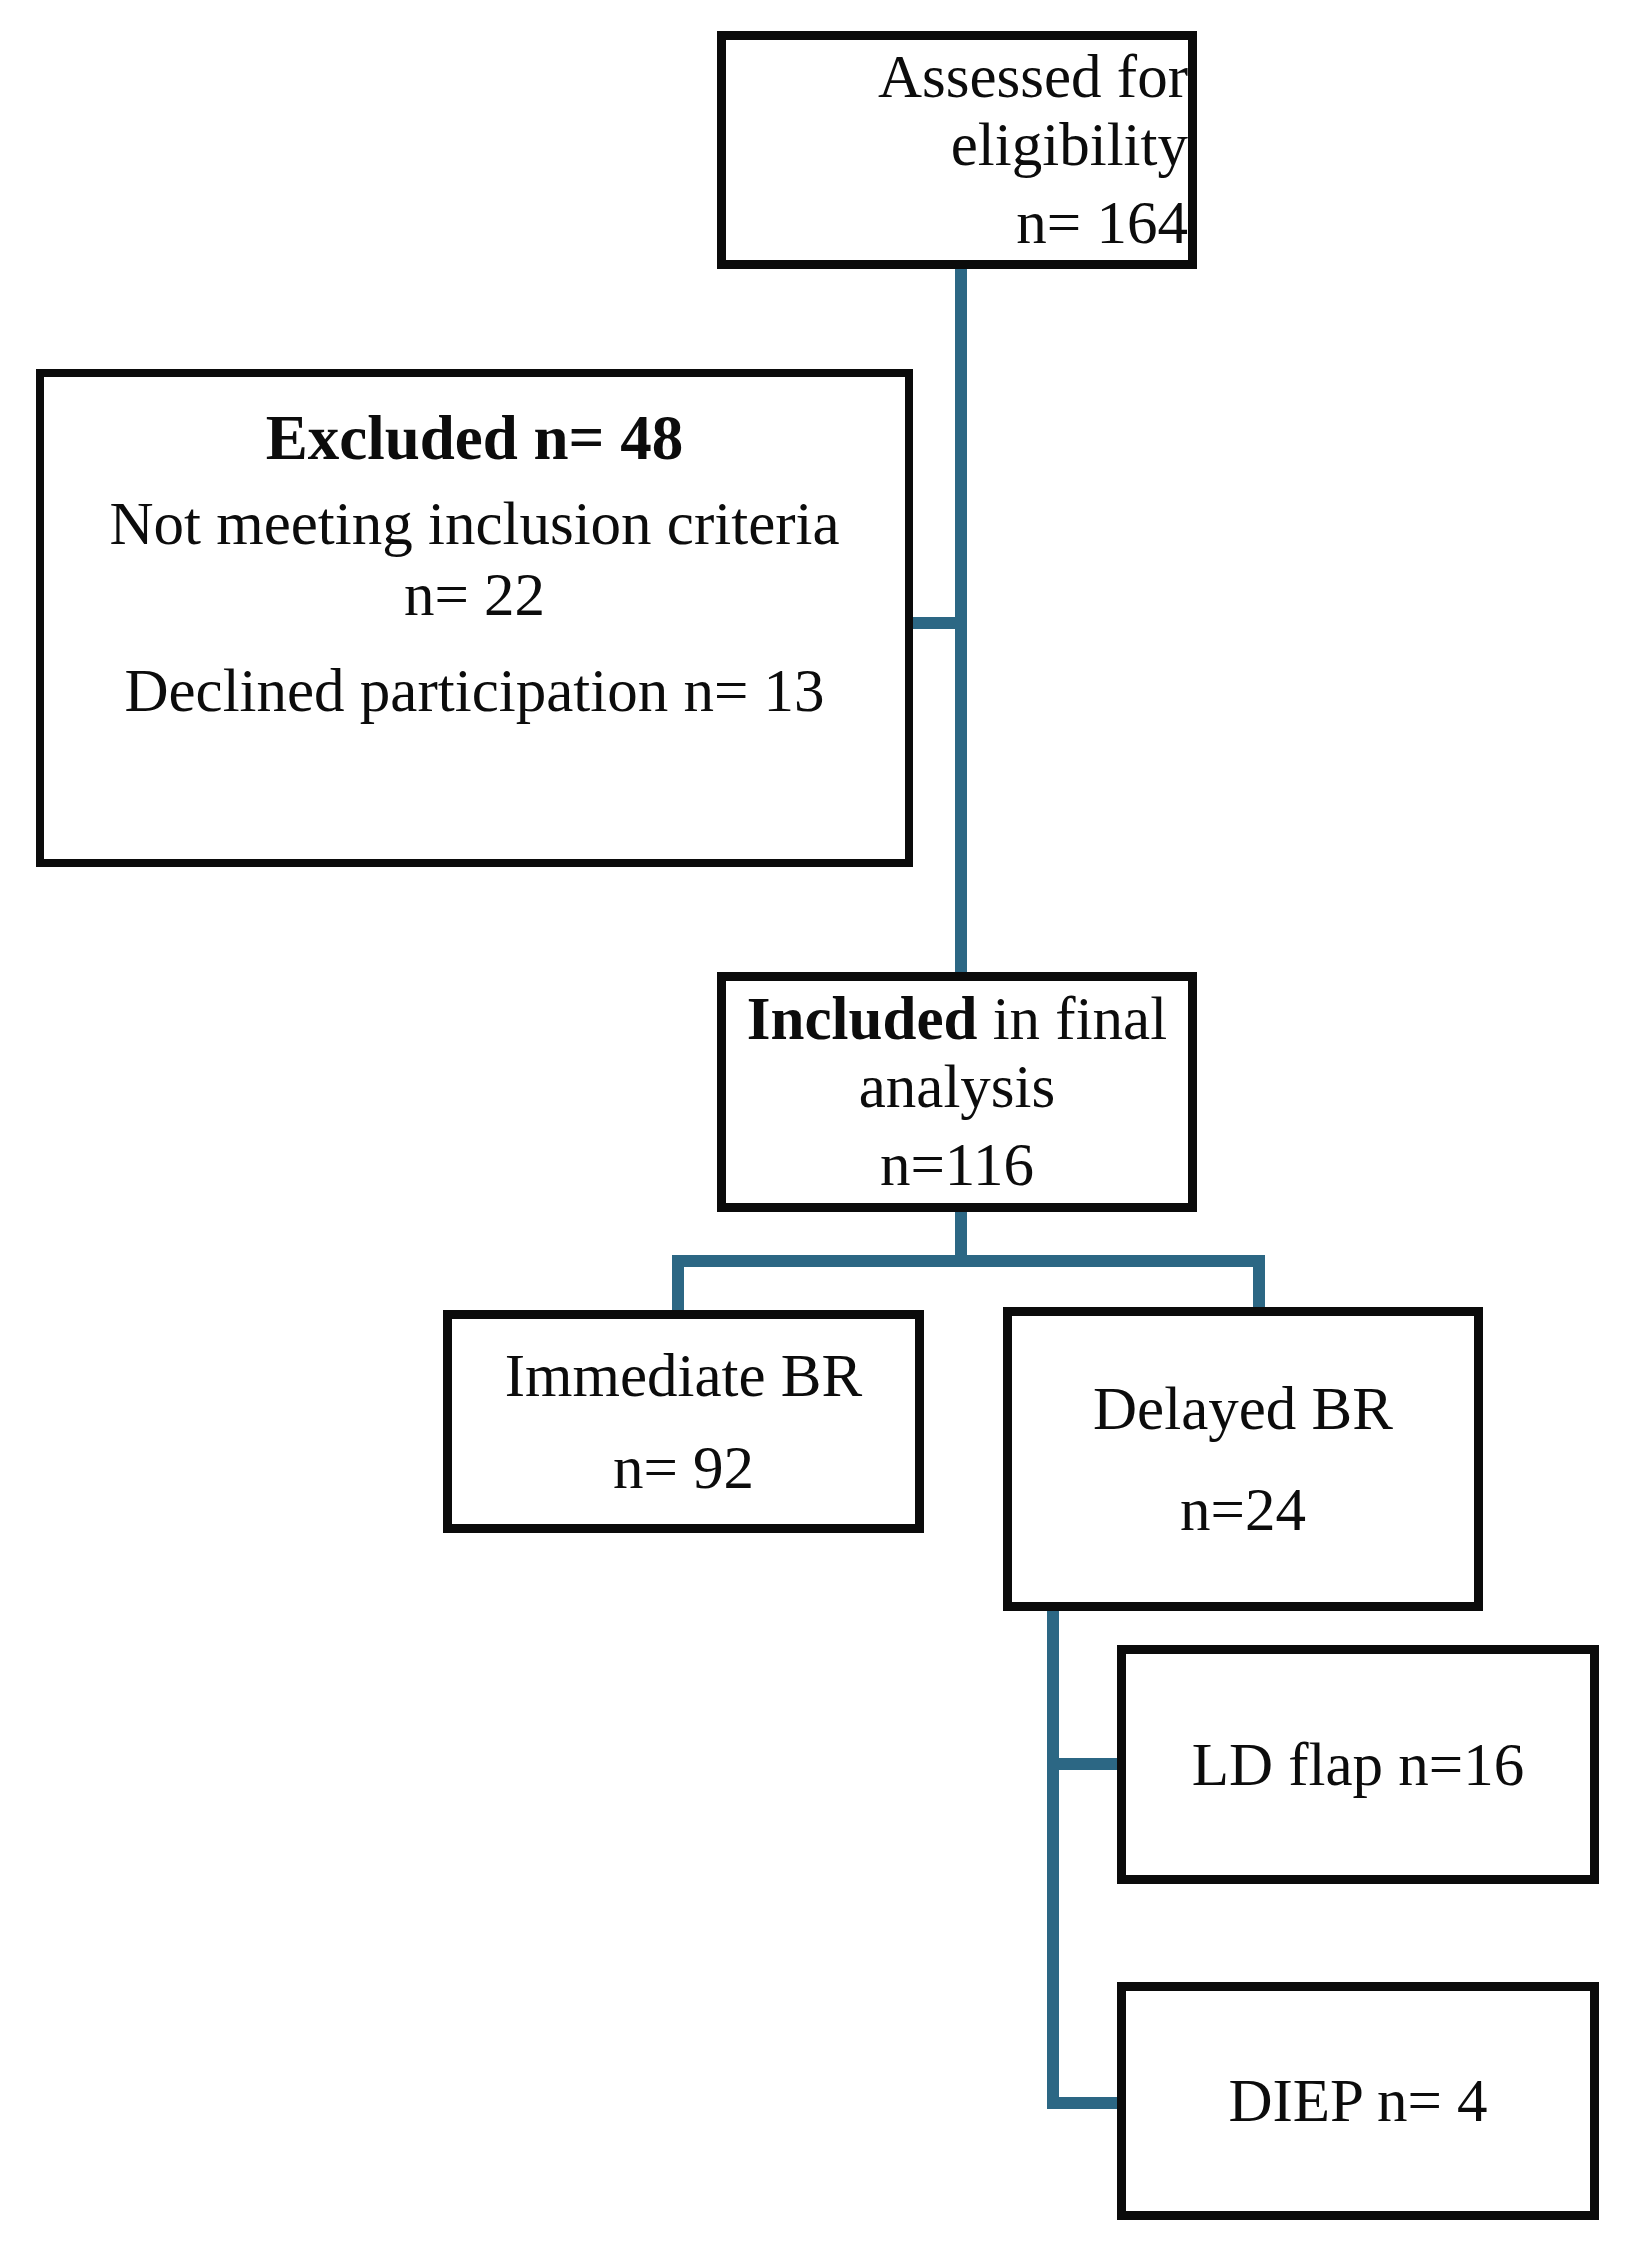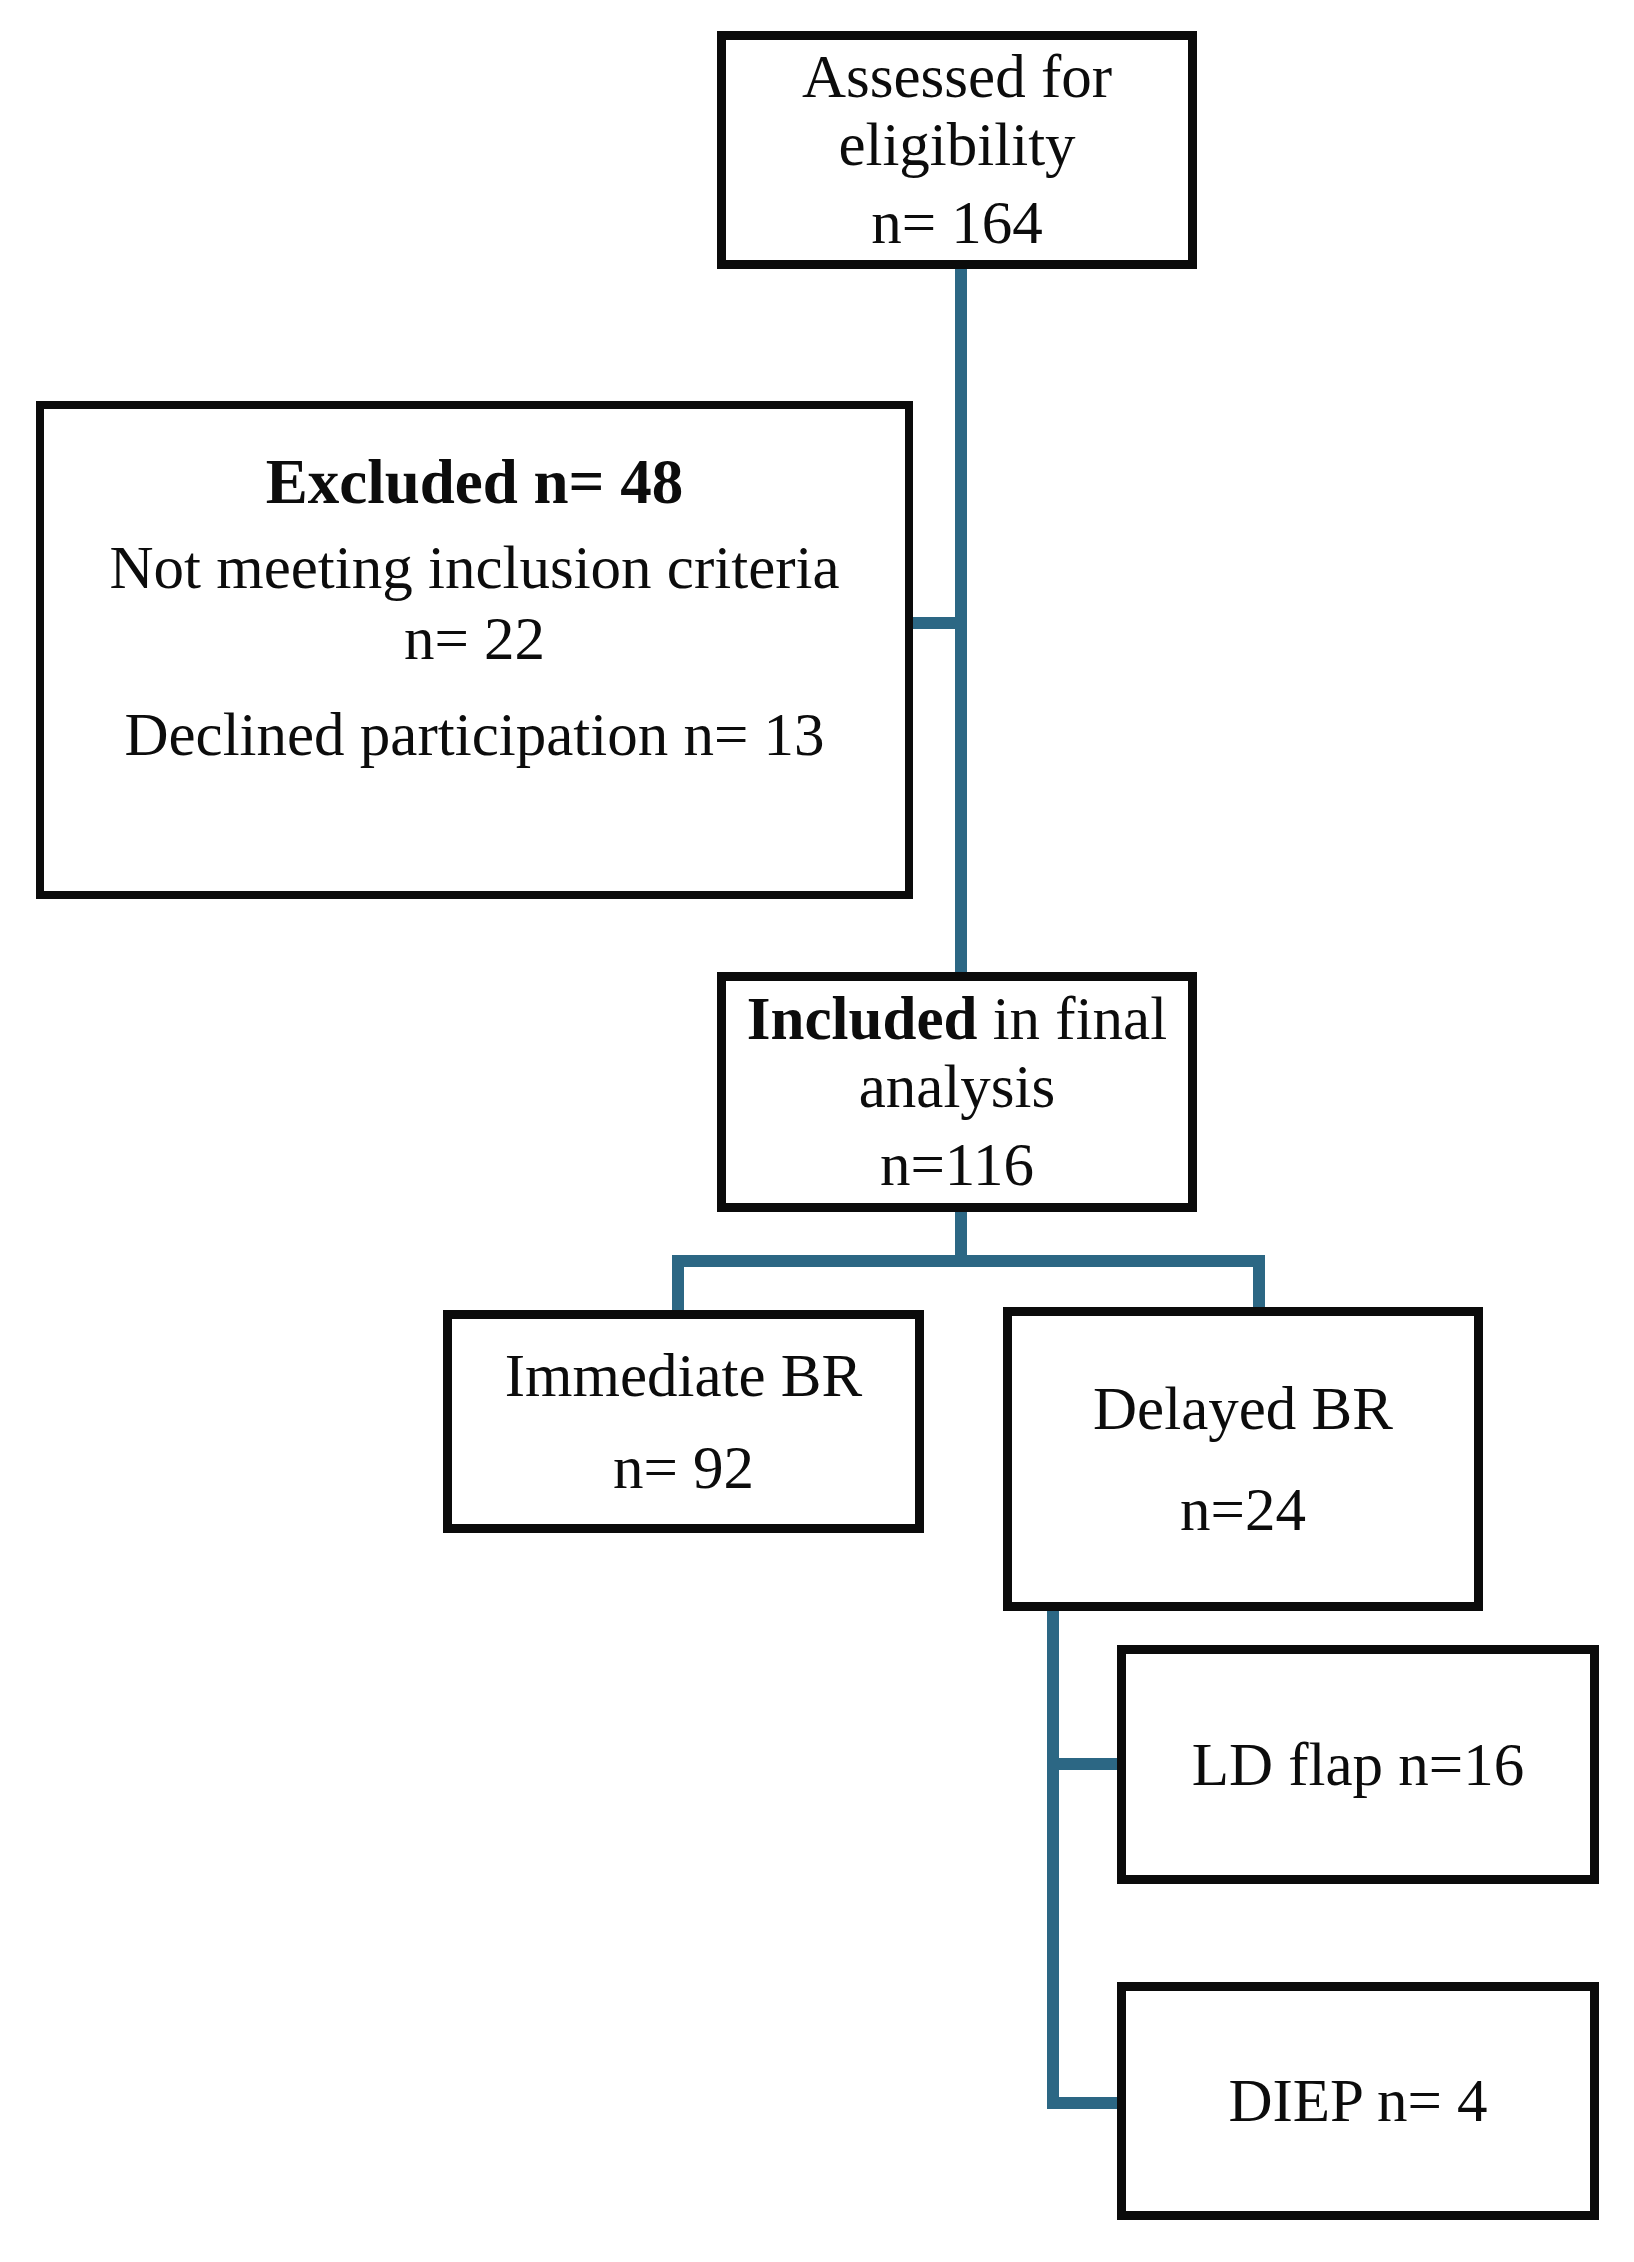--- a/index.html
+++ b/index.html
@@ -22,28 +22,27 @@
     align-items: center;
     justify-content: center;
     text-align: center;
     font-size: 61px;
     line-height: 1.1;
   }
   .box .tline { width: 100%; }
   .bold { font-weight: bold; margin-top: 25px; }
 
   
-  #box-assessed  { left: 717px;  top: 31px;   width: 480px; height: 238px; }
+  #box-assessed  { left: 717px;  top: 31px;   width: 480px; height: 238px; text-align: right; }
   #box-excluded  {
     left: 36px; top: 369px; width: 877px; height: 498px;
     border-width: 8.8px;
     justify-content: flex-start;
-    padding-top: 37px;
+    padding-top: 25px;
     line-height: 1.16;
-    margin-top: 32px;
   }
   #box-included  { left: 717px;  top: 972px;  width: 480px; height: 240px; }
   #box-immediate { left: 443px;  top: 1310px; width: 481px; height: 223px; }
   #box-delayed   { left: 1003px; top: 1307px; width: 480px; height: 304px; }
   #box-ld        { left: 1117px; top: 1645px; width: 482px; height: 239px; }
   #box-diep      { left: 1117px; top: 1982px; width: 482px; height: 238px; }
 
   #box-excluded .heading { font-size: 63px; font-weight: bold; margin-bottom: 13.7px; }
   #box-excluded .item2 { margin-top: 25.5px; }
   #box-excluded .item3 { margin-top: 11.8px; }

